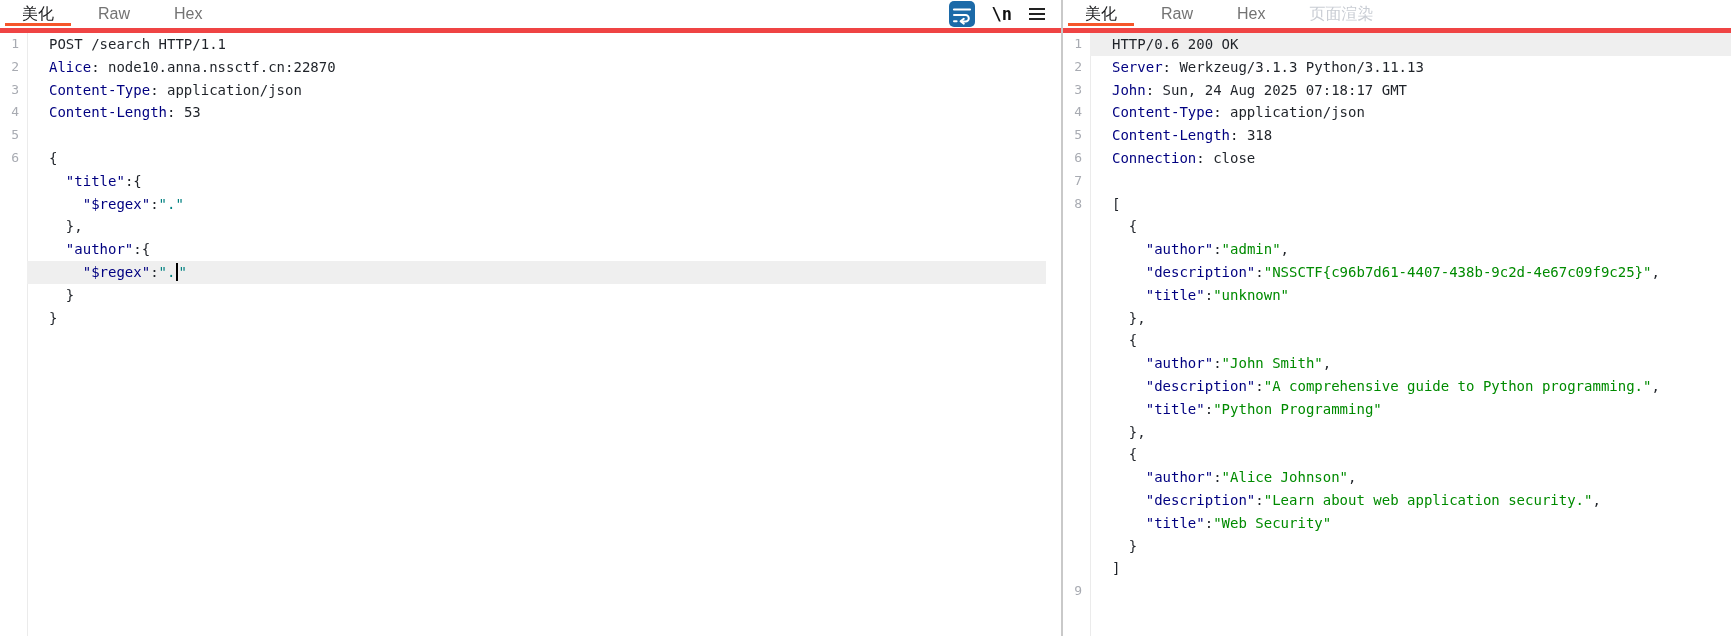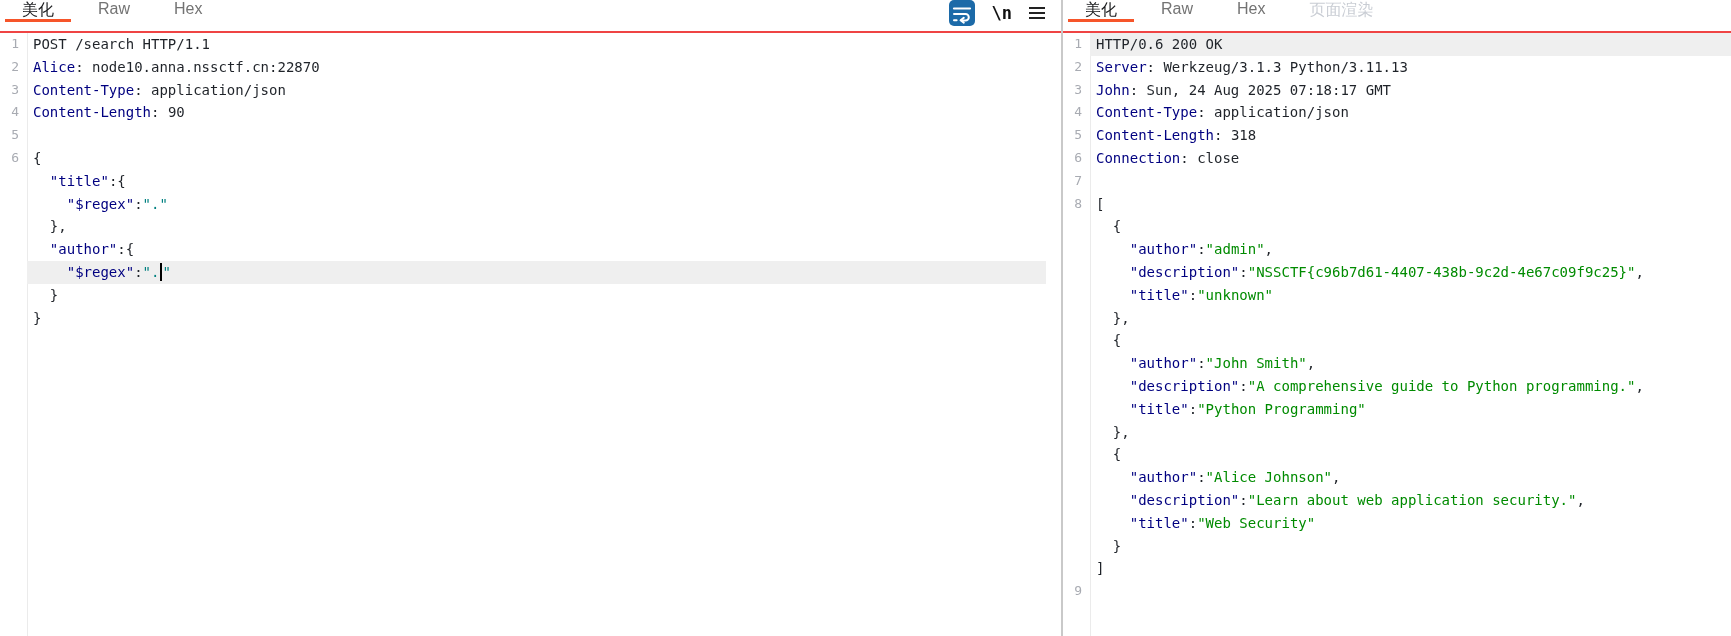--- a/index.html
+++ b/index.html
@@ -7,41 +7,41 @@
     --teal:#008080; --text:#1f2329; --ln:#a8abb2; --active-bg:#efefef;
     --divider:#c9c9c9; --tab-disabled:#c9cdd4;
   }
   *{box-sizing:border-box;margin:0;padding:0}
   html,body{width:1731px;height:636px;overflow:hidden;background:#fff;
     font-family:"Liberation Sans",sans-serif;}
   .app{display:flex;width:1731px;height:636px}
   .panel{display:flex;flex-direction:column;background:#fff;min-width:0}
   .panel.left{width:1061px}
   .panel.right{flex:1;border-left:2px solid var(--divider)}
-  .tabbar{height:33px;flex:0 0 33px;display:flex;align-items:flex-start;
-    border-bottom:2px solid #ef4444;background:#fff}
+  .tabbar{height:33px;flex:0 0 33px;display:flex;align-items:center;
+    border-bottom:5px solid #ef4444;background:#fff}
   .tab{padding:0 22px;display:flex;align-items:center;font-size:16px;
     color:#737373;cursor:pointer;position:relative;user-select:none}
   .tab.active{color:#17181a}
   .tab.active::after{content:"";position:absolute;left:5px;right:5px;bottom:-1px;
     height:3px;background:var(--accent)}
   .tab.disabled{color:var(--tab-disabled)}
   .icons{margin-left:auto;display:flex;align-items:center;gap:17px;padding-right:16px}
   .iconbtn{display:flex;align-items:center;justify-content:center;cursor:pointer}
   .nl{font-family:"DejaVu Sans Mono",monospace;font-size:17px;font-weight:bold;color:#111}
   .burger{display:flex;flex-direction:column;gap:3px}
   .burger i{display:block;width:16px;height:2px;background:#222}
   .editor{flex:1;position:relative;overflow:hidden;background:#fff;
     font-family:"DejaVu Sans Mono","Liberation Mono",monospace;
     font-size:14px;color:var(--text)}
   .gutter-sep{position:absolute;top:0;bottom:0;left:27px;width:1px;background:#ebebeb}
   .rows{position:relative}
   .row{display:flex;height:22.8px;line-height:22.8px;white-space:pre}
   .ln{flex:0 0 27px;text-align:right;padding-right:8px;color:var(--ln);font-size:13px}
-  .code{flex:1;padding-left:6px;min-width:0}
+  .code{flex:1;padding-left:22px;min-width:0}
   .panel.left .code{margin-right:15px}
   .row.active .code{background:var(--active-bg)}
   .tk-p{color:var(--text)} .tk-h{color:var(--key)} .tk-k{color:var(--key)}
   .tk-v{color:var(--green)} .tk-vt{color:var(--teal)}
   .caret{display:inline-block;width:2px;height:18px;background:#000;
     vertical-align:-4px;margin-left:1px}
 </style>
 </head>
 <body>
 
@@ -69,21 +69,21 @@
             <i></i>
           </span>
         </div>
       </div>
     <div class="editor">
       <div class="gutter-sep"></div>
       <div class="rows">
           <div class="row"><span class="ln">1</span><span class="code"><span class="tk-p">POST /search HTTP/1.1</span></span></div>
           <div class="row"><span class="ln">2</span><span class="code"><span class="tk-h">Alice</span><span class="tk-p">: </span><span class="tk-p">node10.anna.nssctf.cn:22870</span></span></div>
           <div class="row"><span class="ln">3</span><span class="code"><span class="tk-h">Content-Type</span><span class="tk-p">: </span><span class="tk-p">application/json</span></span></div>
-          <div class="row"><span class="ln">4</span><span class="code"><span class="tk-h">Content-Length</span><span class="tk-p">: </span><span class="tk-p">90</span></span></div>
+          <div class="row"><span class="ln">4</span><span class="code"><span class="tk-h">Content-Length</span><span class="tk-p">: </span><span class="tk-p">53</span></span></div>
           <div class="row"><span class="ln">5</span><span class="code"></span></div>
           <div class="row"><span class="ln">6</span><span class="code"><span class="tk-p">{</span></span></div>
           <div class="row"><span class="ln"></span><span class="code"><span class="tk-p">  </span><span class="tk-k">"title"</span><span class="tk-p">:{</span></span></div>
           <div class="row"><span class="ln"></span><span class="code"><span class="tk-p">    </span><span class="tk-k">"$regex"</span><span class="tk-p">:</span><span class="tk-vt">"."</span></span></div>
           <div class="row"><span class="ln"></span><span class="code"><span class="tk-p">  },</span></span></div>
           <div class="row"><span class="ln"></span><span class="code"><span class="tk-p">  </span><span class="tk-k">"author"</span><span class="tk-p">:{</span></span></div>
           <div class="row active"><span class="ln"></span><span class="code"><span class="tk-p">    </span><span class="tk-k">"$regex"</span><span class="tk-p">:</span><span class="tk-vt">".</span><span class="caret"></span><span class="tk-vt">"</span></span></div>
           <div class="row"><span class="ln"></span><span class="code"><span class="tk-p">  }</span></span></div>
           <div class="row"><span class="ln"></span><span class="code"><span class="tk-p">}</span></span></div>
         </div>

